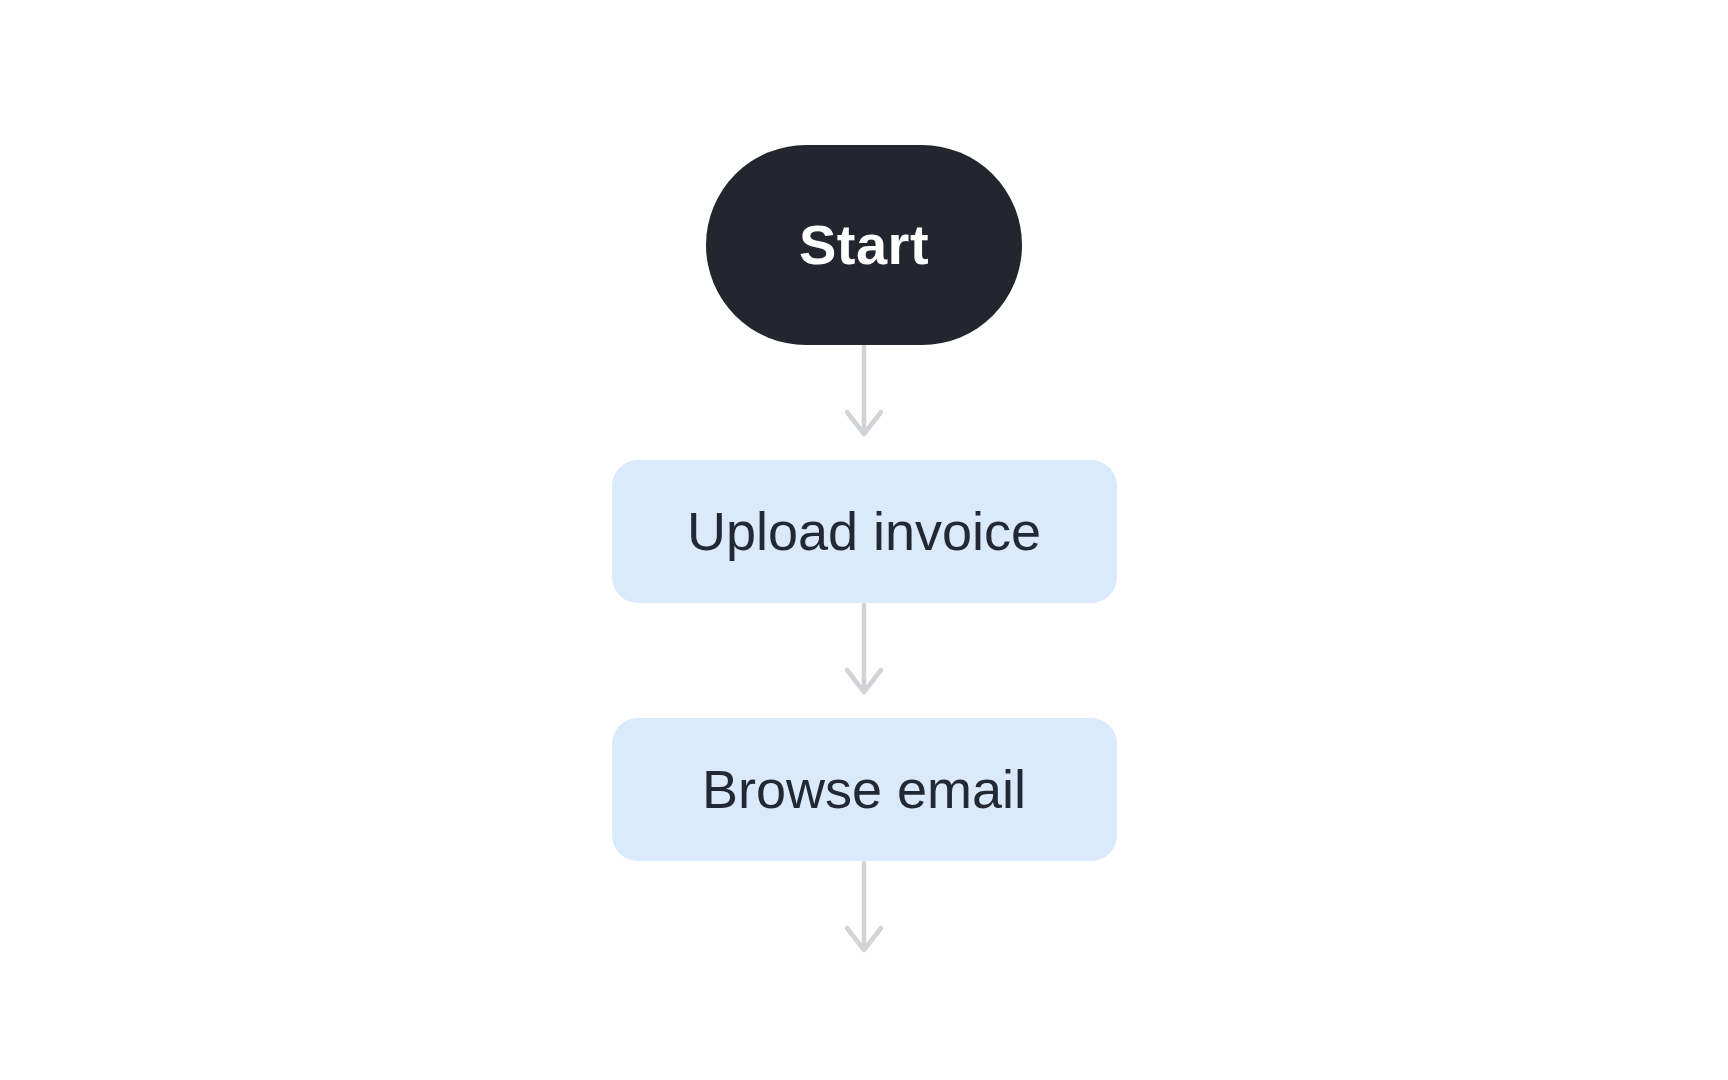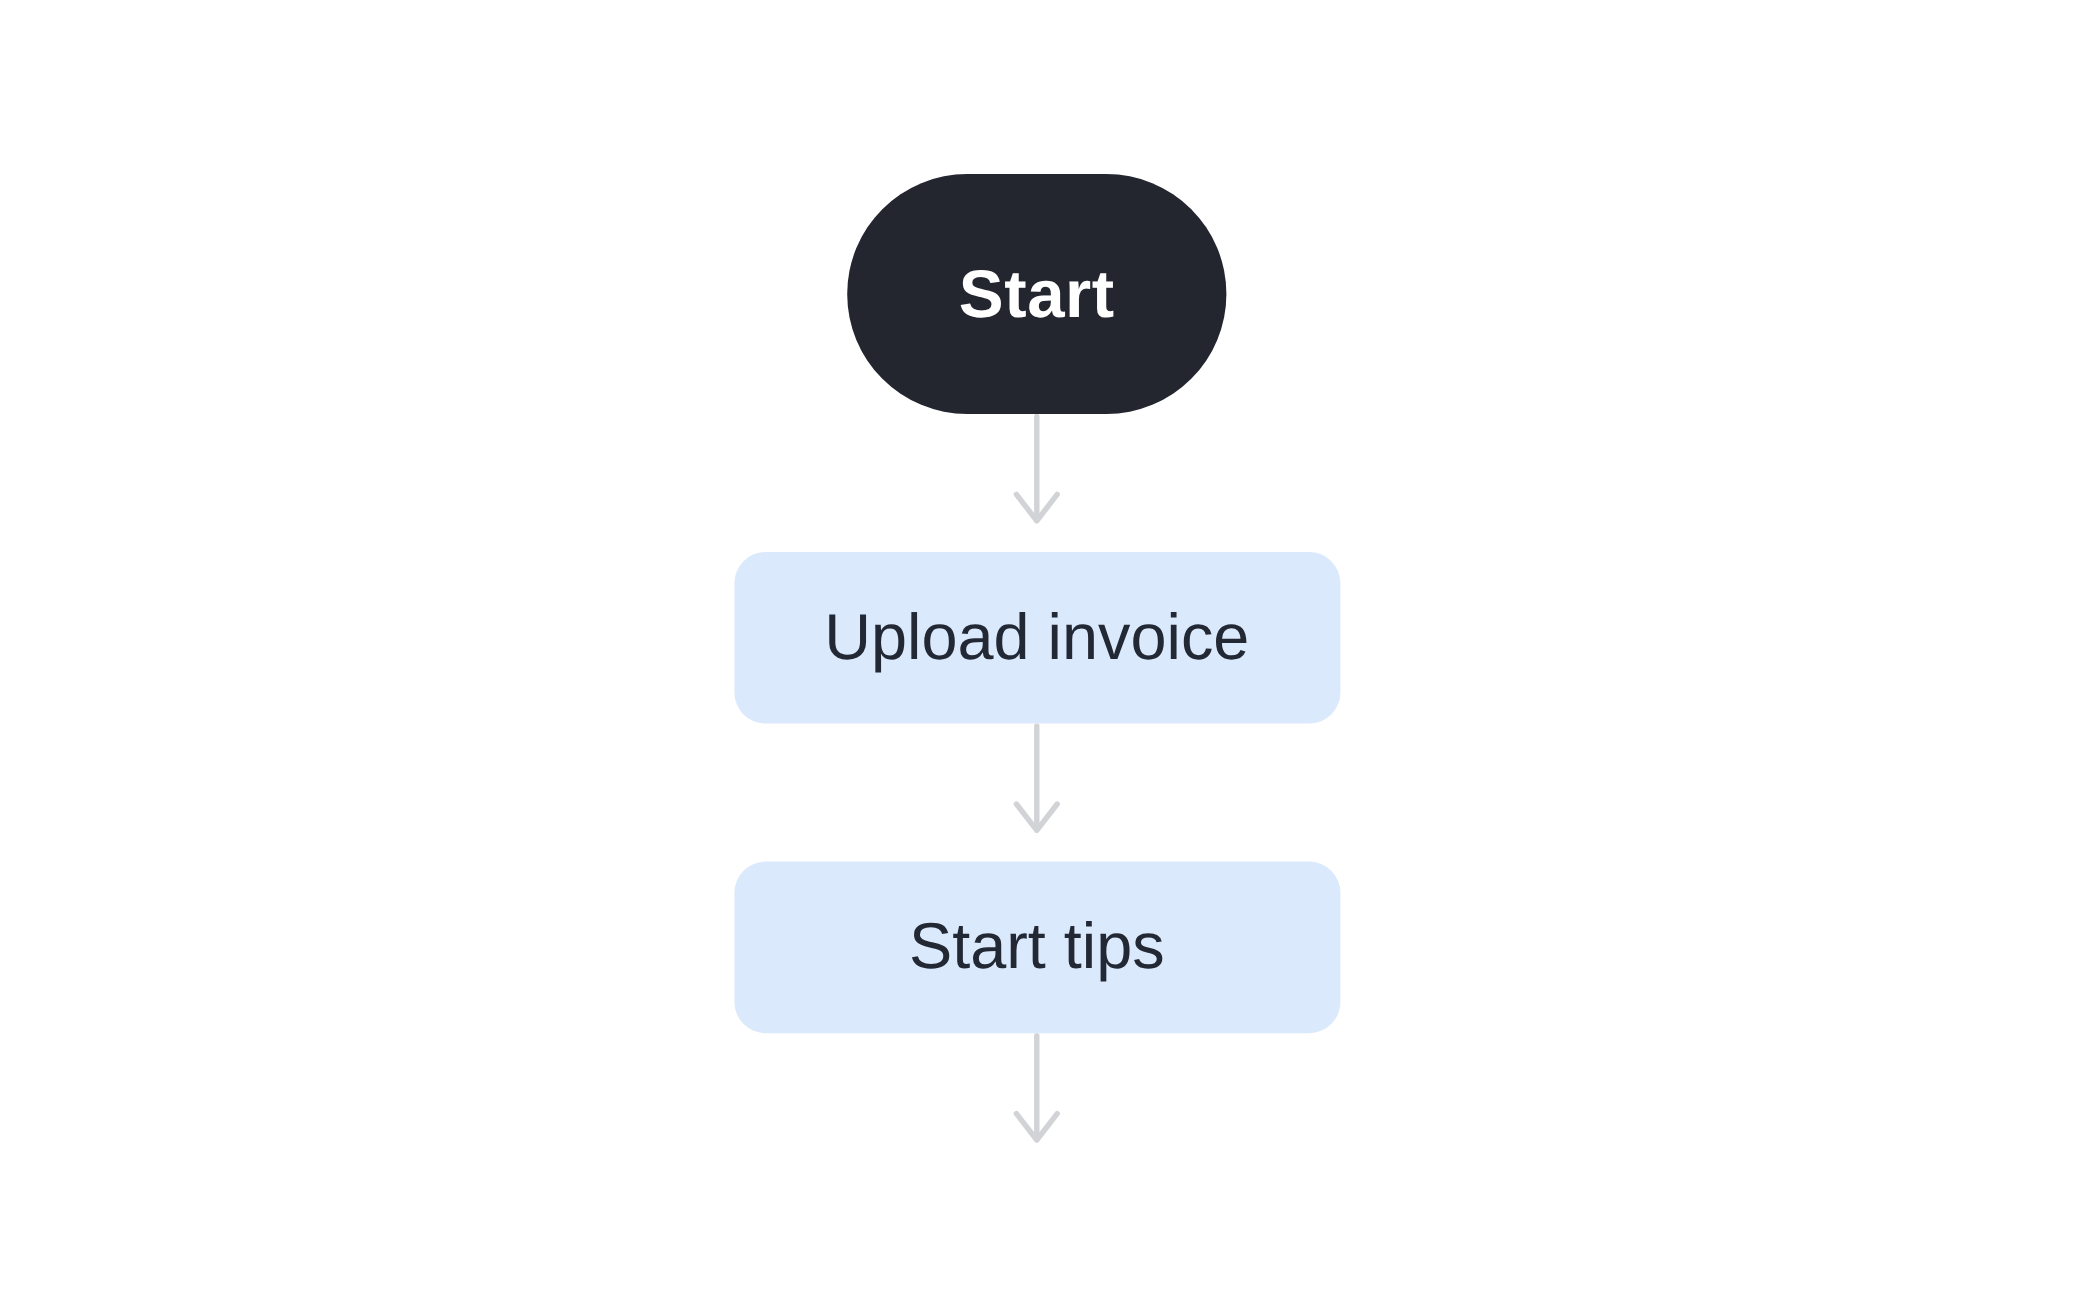--- a/index.html
+++ b/index.html
@@ -82,21 +82,21 @@
     <div class="node node-step">
       <span>Upload invoice</span>
     </div>
 
     <svg class="arrow" viewBox="0 0 46 95" aria-hidden="true">
       <line class="shaft" x1="23" y1="2" x2="23" y2="88"></line>
       <polyline class="head" points="6,67 23,89 40,67"></polyline>
     </svg>
 
     <div class="node node-step">
-      <span>Start tips</span>
+      <span>Browse email</span>
     </div>
 
     <svg class="arrow" viewBox="0 0 46 95" aria-hidden="true">
       <line class="shaft" x1="23" y1="2" x2="23" y2="88"></line>
       <polyline class="head" points="6,67 23,89 40,67"></polyline>
     </svg>
 
 
   </div>
 </div>

